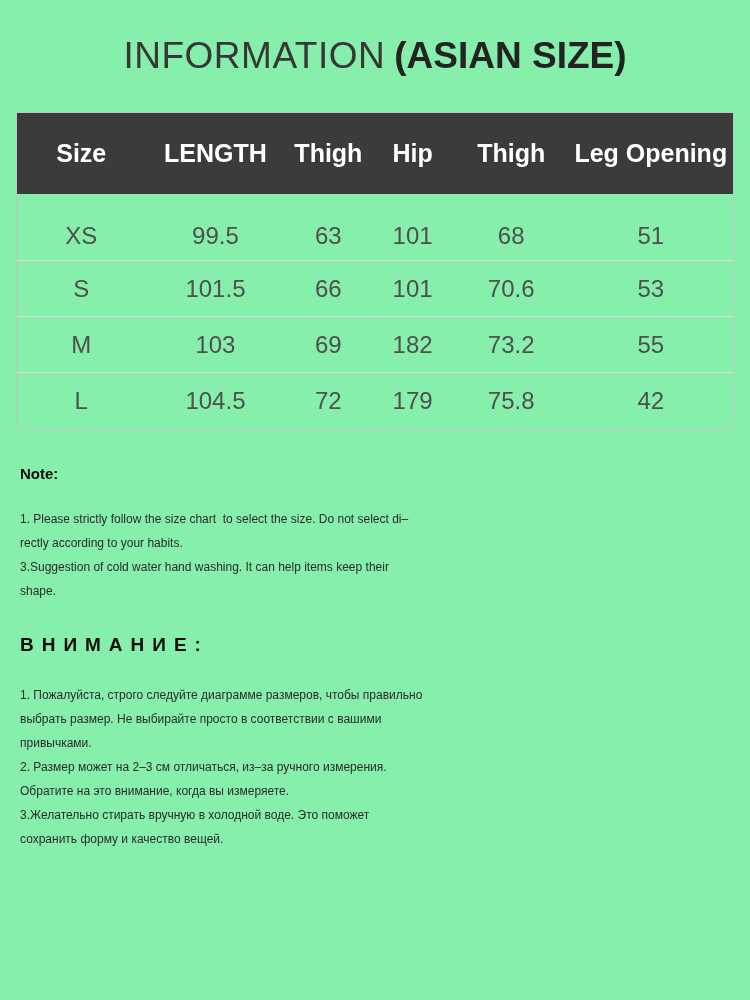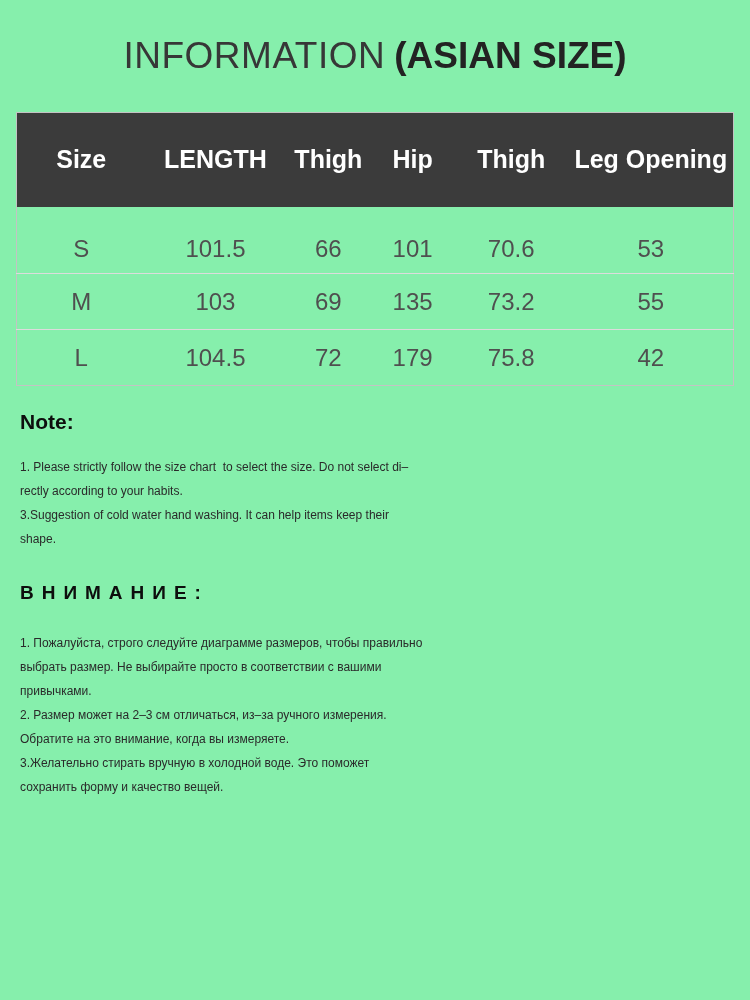--- a/index.html
+++ b/index.html
@@ -28,21 +28,21 @@
   table.size-table {
     width: 718px;
     margin: 36px 16px 0 16px;
     border-collapse: collapse;
     table-layout: fixed;
     border: 1px solid #c3c3c3;
   }
   table.size-table thead th {
     background: #3b3b3b;
     color: #ffffff;
-    height: 94px;
+    height: 81px;
     font-size: 25px;
     font-weight: 700;
     text-align: center;
     vertical-align: middle;
     padding: 0;
   }
   table.size-table tbody td {
     height: 56px;
     text-align: center;
     vertical-align: middle;
@@ -53,22 +53,22 @@
   }
   table.size-table tbody tr:first-child td {
     border-top: none;
     height: 67px;
     padding-top: 18px;
   }
 
   
   .notes { padding: 0 20px; }
   .notes h2.en-heading {
-    margin: 23px 0 20px 0;
-    font-size: 21px;
+    margin: 32px 0 20px 0;
+    font-size: 15px;
     line-height: 26px;
     font-weight: 700;
     color: #0d0d0d;
   }
   .notes h2.ru-heading {
     margin: 30px 0 26px 0;
     font-size: 19px;
     line-height: 24px;
     font-weight: 700;
     color: #0d0d0d;
@@ -105,32 +105,40 @@
         <th>Size</th>
         <th>LENGTH</th>
         <th>Thigh</th>
         <th>Hip</th>
         <th>Thigh</th>
         <th>Leg Opening</th>
       </tr>
     </thead>
     <tbody>
       <tr>
+        <td>XS</td>
+        <td>99.5</td>
+        <td>63</td>
+        <td>101</td>
+        <td>68</td>
+        <td>51</td>
+      </tr>
+      <tr>
         <td>S</td>
         <td>101.5</td>
         <td>66</td>
         <td>101</td>
         <td>70.6</td>
         <td>53</td>
       </tr>
       <tr>
         <td>M</td>
         <td>103</td>
         <td>69</td>
-        <td>135</td>
+        <td>182</td>
         <td>73.2</td>
         <td>55</td>
       </tr>
       <tr>
         <td>L</td>
         <td>104.5</td>
         <td>72</td>
         <td>179</td>
         <td>75.8</td>
         <td>42</td>

